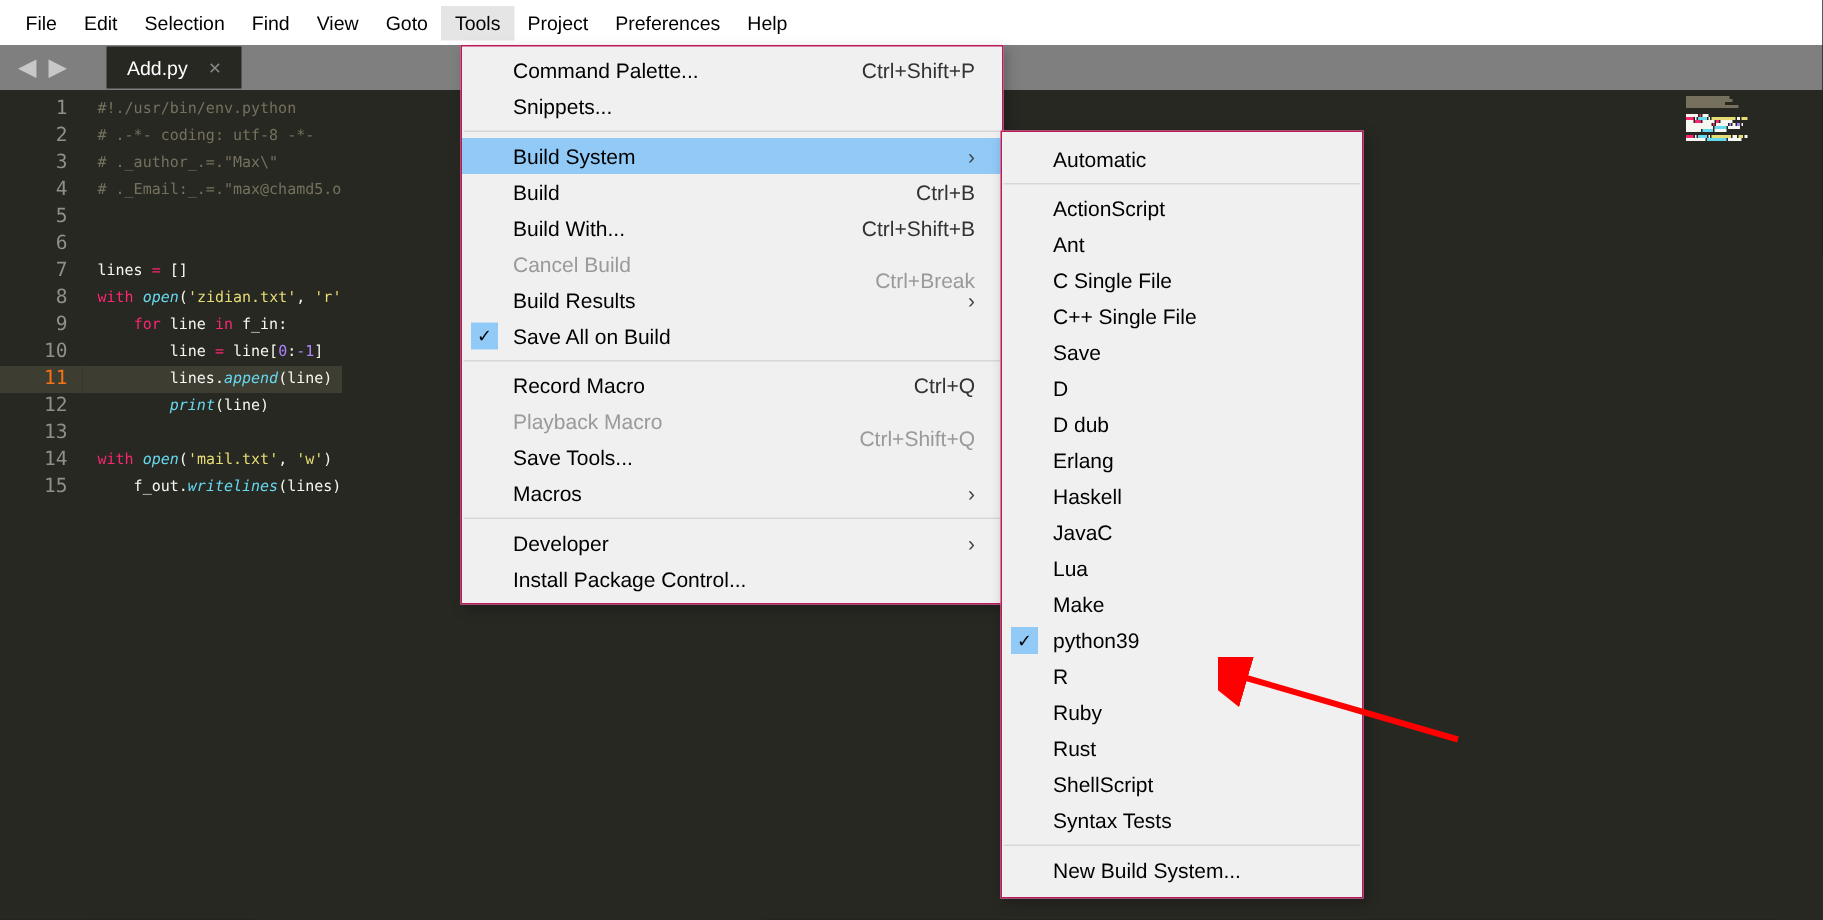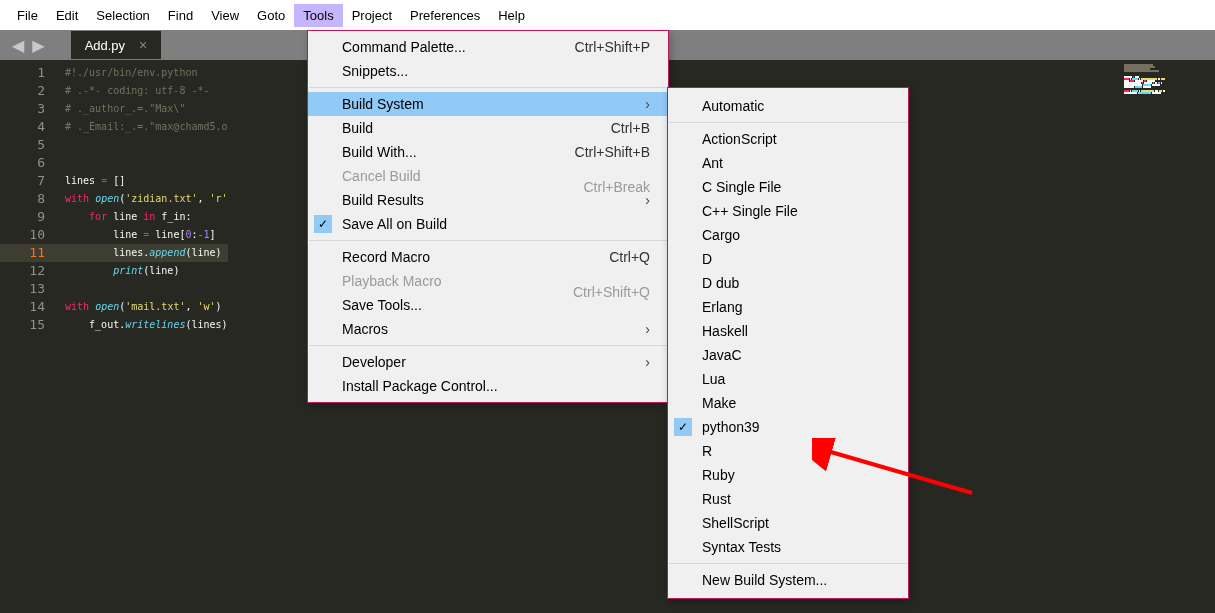--- a/index.html
+++ b/index.html
@@ -1,19 +1,19 @@
 <!DOCTYPE html>
 <html><head>
 <meta charset="utf-8">
 <style>
   * { margin:0; padding:0; box-sizing:border-box; }
   body { font-family:"Segoe UI", -apple-system, sans-serif; font-size:13px; background:#1e1e1e; color:#d4d4d4; width:1215px; height:613px; overflow:hidden; position:relative; }
   .menubar { background:#ffffff; height:30px; display:flex; align-items:center; padding:0 8px; }
   .menubar-item { padding:4px 9px; color:#000; cursor:pointer; }
-  .menubar-item.active { background:#c4b5fd; }
+  .menubar-item.active { background:#e5e5e5; }
   .toolbar { background:#7f7f7f; height:30px; display:flex; align-items:center; }
   .nav-arrows { display:flex; gap:8px; padding:0 12px; }
   .arrow { color:#c8c8c8; font-size:16px; cursor:pointer; }
   .tab { background:#272822; color:#fefefe; padding:6px 14px; display:flex; align-items:center; gap:14px; margin-left:14px; }
   .tab-close { color:#888; font-size:14px; cursor:pointer; }
   .editor-area { display:flex; height:calc(100% - 60px); background:#272822; position:relative; }
   .gutter { width:55px; background:#272822; color:#8f908a; text-align:right; padding:4px 10px 0 0; font-family:Consolas,monospace; font-size:13px; line-height:18px; }
   .gutter div.hl { background:#3e3d32; color:#f97316; margin-right:-10px; padding-right:10px; }
   .code { padding:4px 0 0 0; font-family:Consolas,monospace; font-size:10px; line-height:18px; white-space:pre; }
   .code .ln { display:block; height:18px; padding-left:10px; }
@@ -239,21 +239,21 @@
     <div class="dropdown-item">
       <span>Ant</span>
     </div>
     <div class="dropdown-item">
       <span>C Single File</span>
     </div>
     <div class="dropdown-item">
       <span>C++ Single File</span>
     </div>
     <div class="dropdown-item">
-      <span>Cargo</span>
+      <span>Save</span>
     </div>
     <div class="dropdown-item">
       <span>D</span>
     </div>
     <div class="dropdown-item">
       <span>D dub</span>
     </div>
     <div class="dropdown-item">
       <span>Erlang</span>
     </div>

